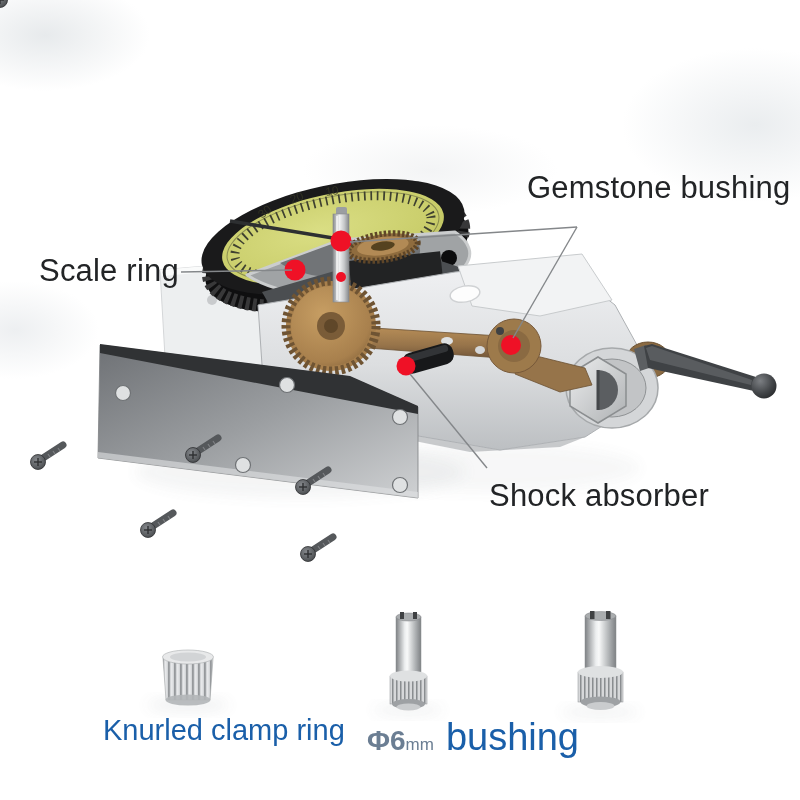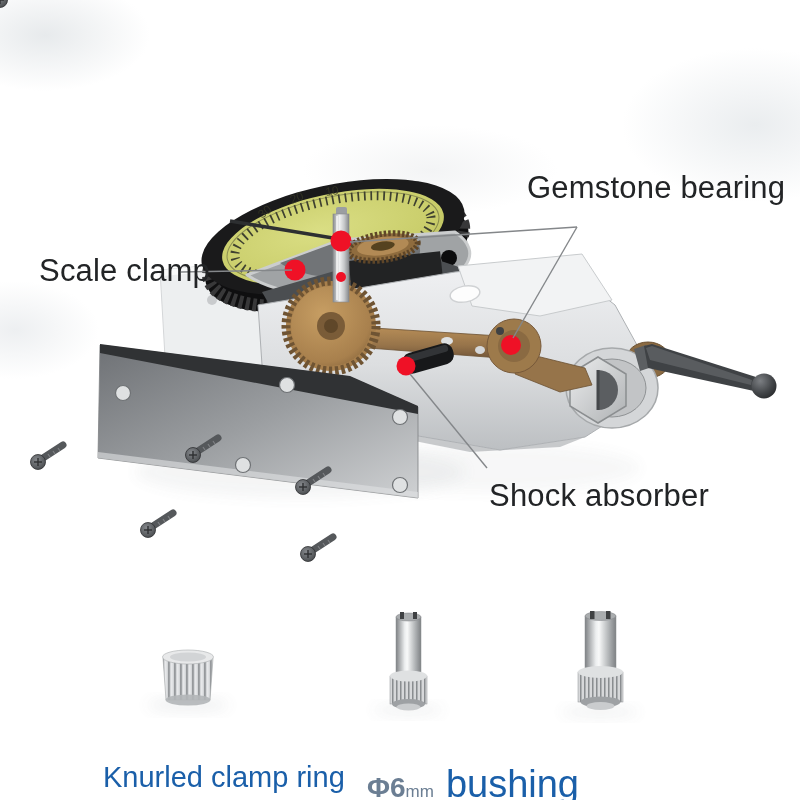--- a/index.html
+++ b/index.html
@@ -19,21 +19,20 @@
     font-size:31px;
     color:var(--annotation-text,#222426);
     white-space:nowrap;
     letter-spacing:0.2px;
   }
   .part-label{
     position:absolute;
     font-size:29px;
     color:var(--parts-label-blue,#1a5fa9);
     white-space:nowrap;
-    margin-top:47px;
   }
   .size-txt{color:var(--parts-size-gray,#6b7e93);font-size:28px;font-weight:bold;}
   .unit-txt{color:var(--parts-size-gray,#6b7e93);font-size:17px;}
   .bushing-txt{color:var(--parts-label-blue,#1a5fa9);font-size:38px;margin-left:12px;}
   .dial-num{font-size:12px;fill:rgba(52,54,36,.8);font-family:"Liberation Sans",sans-serif;}
 </style>
 </head>
 <body>
 
 <div class="stage">
@@ -279,22 +278,22 @@
   </g>
 
   <g stroke="var(--leader-line,#84878a)" stroke-width="1.4" fill="none">
     <line x1="181" y1="272" x2="292" y2="270"></line>
     <line x1="577" y1="227" x2="350" y2="242"></line>
     <line x1="577" y1="227" x2="513" y2="338"></line>
     <line x1="410" y1="374" x2="487" y2="468"></line>
   </g>
 </svg>
 
-<div class="ann" style="left:527px;top:170px">Gemstone bearing</div>
-<div class="ann" style="left:39px;top:253px">Scale clamp</div>
+<div class="ann" style="left:527px;top:170px">Gemstone bushing</div>
+<div class="ann" style="left:39px;top:253px">Scale ring</div>
 <div class="ann" style="left:489px;top:478px">Shock absorber</div>
 
 <div class="part-label" style="left:103px;top:714px">Knurled clamp ring</div>
 
 <div class="part-label" style="left:367px;top:716px">
   <span class="size-txt">Φ6</span><span class="unit-txt">mm</span><span class="bushing-txt">bushing</span>
 </div>
 
 
 </div>

